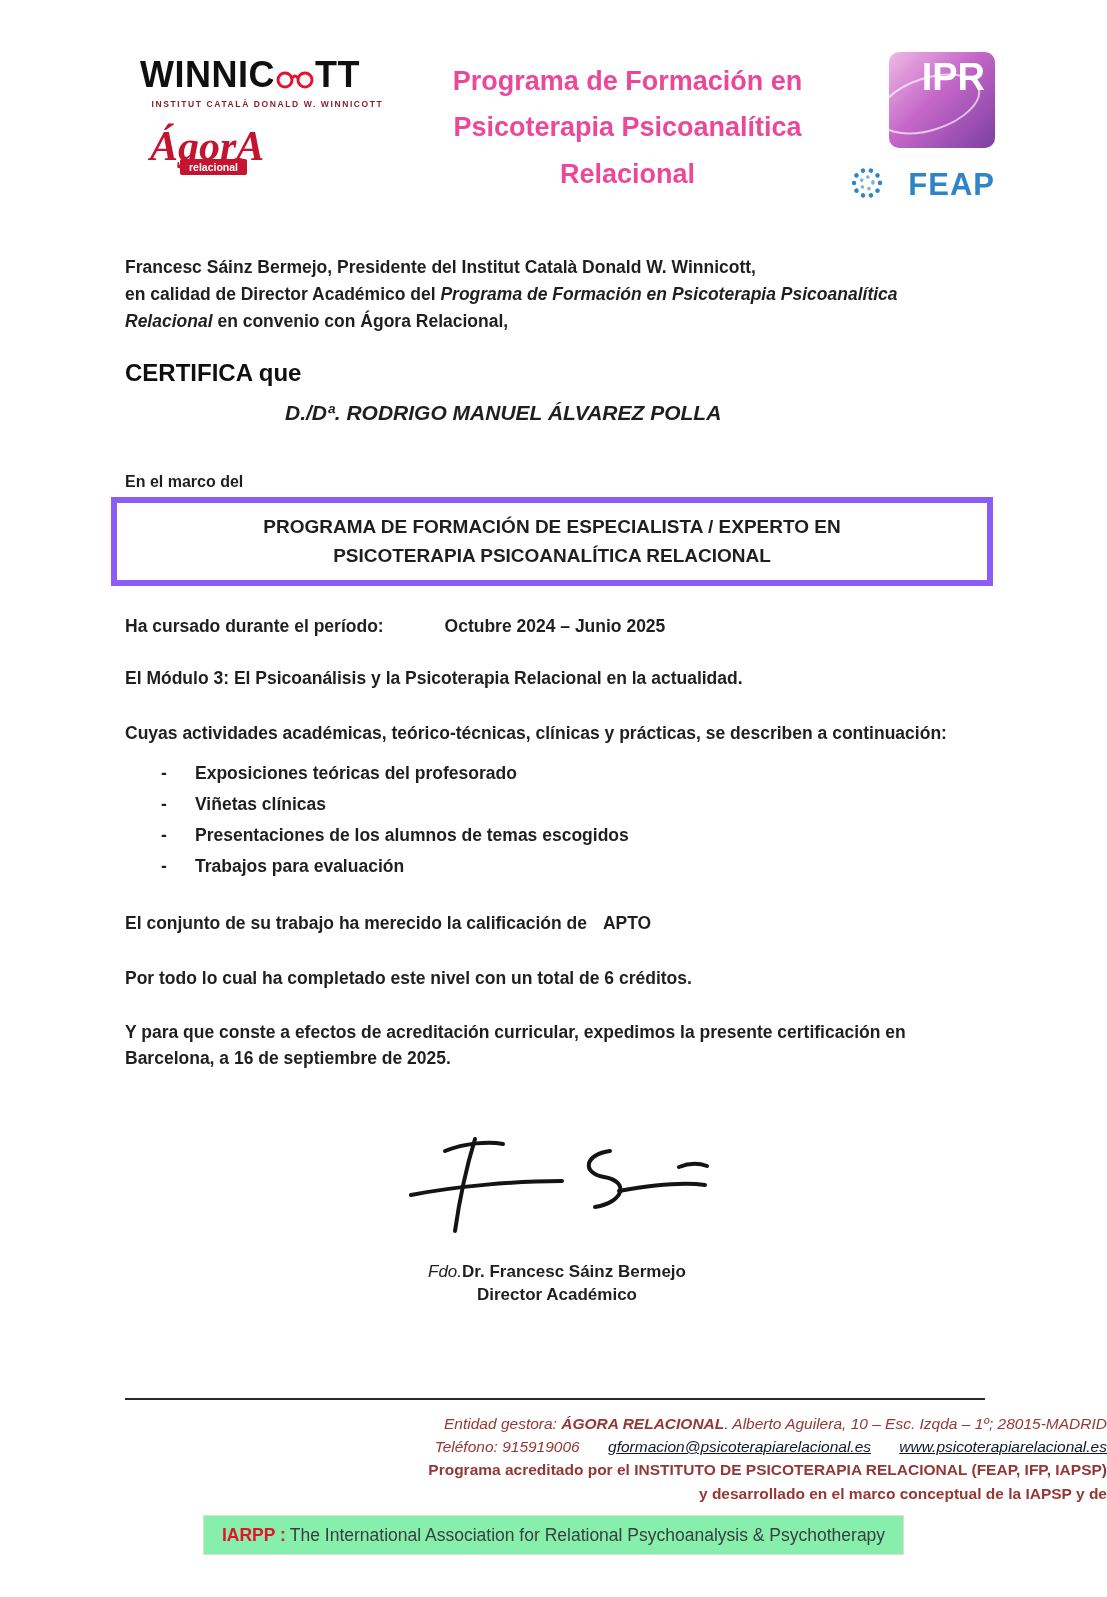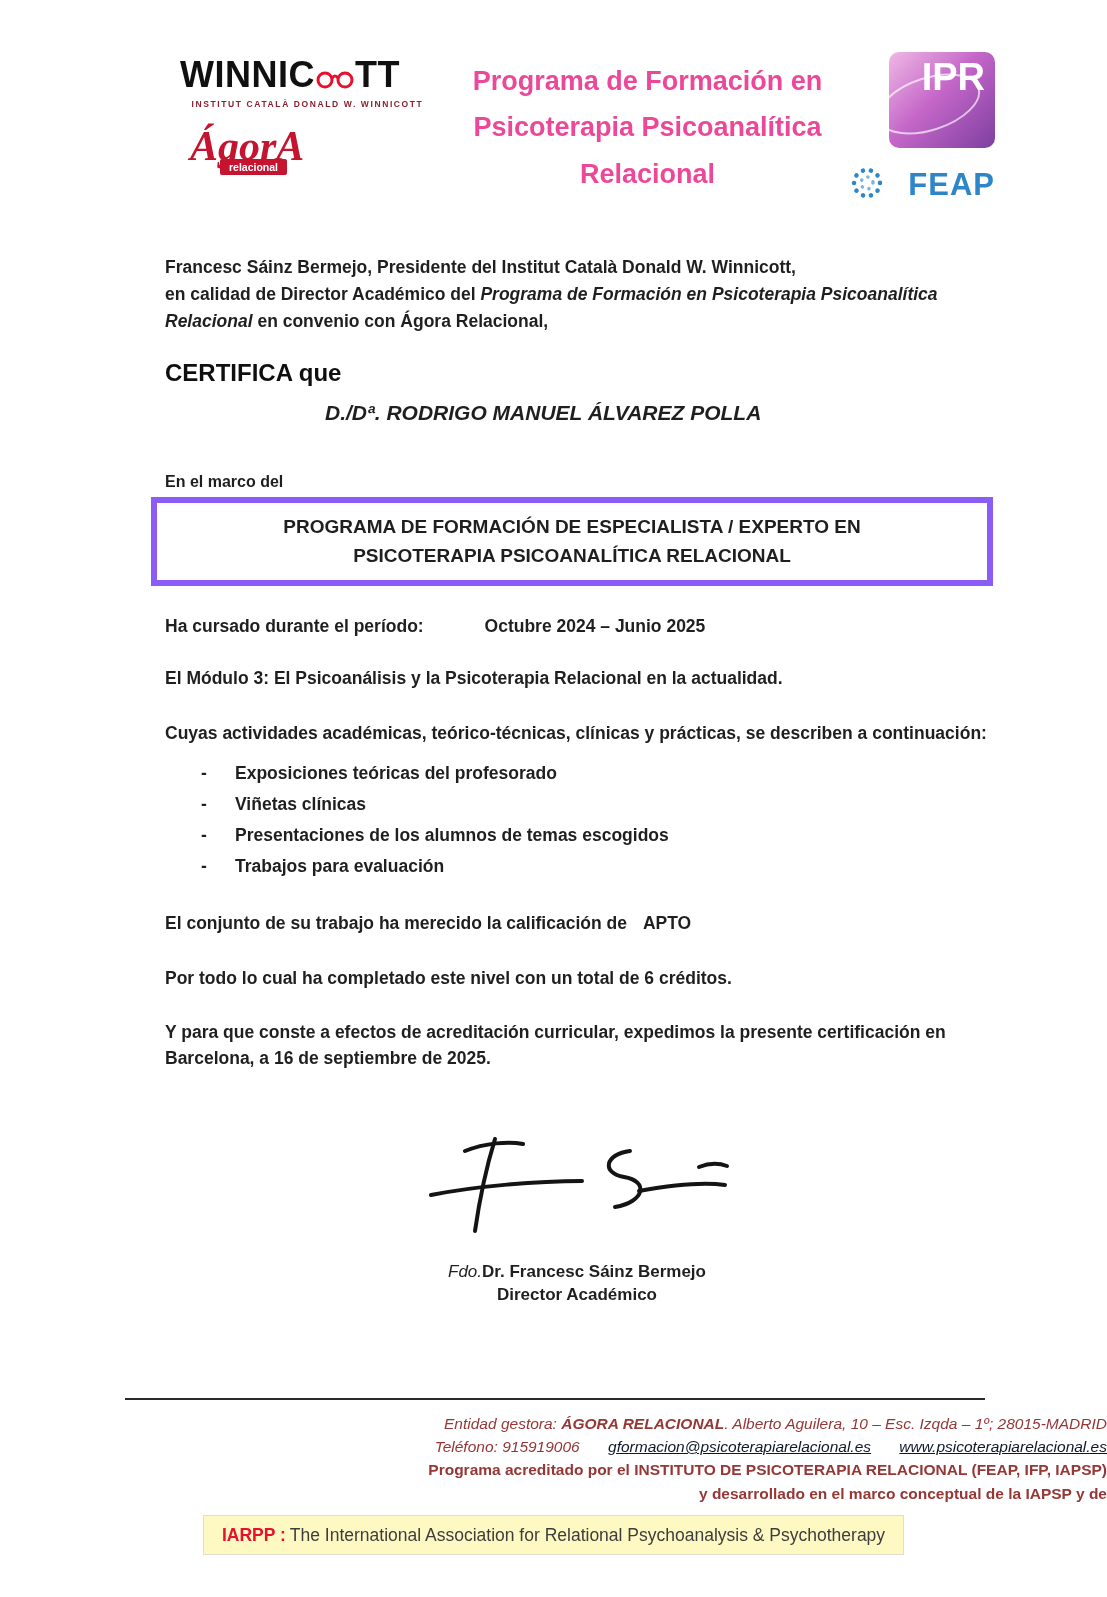--- a/index.html
+++ b/index.html
@@ -1,19 +1,19 @@
 <!DOCTYPE html>
 <html><head>
 <meta charset="utf-8">
 <style>
   * { margin:0; padding:0; box-sizing:border-box; }
   html,body { background:#ffffff; }
   .page {
     width:1107px; height:1597px; position:relative; background:#fff;
-    font-family:"Liberation Sans", sans-serif; color:#212121; overflow:hidden;padding-left:40px;
+    font-family:"Liberation Sans", sans-serif; color:#212121; overflow:hidden;
   }
 
   
   .header { display:flex; justify-content:space-between; align-items:flex-start; padding:52px 112px 0 140px; }
   .logo-left { width:270px; }
   .winnicott { display:flex; align-items:center; font-weight:bold; font-size:36px; letter-spacing:.5px; color:#101010; }
   .glasses { margin:4px 1px 0 1px; }
   .w-sub { font-size:8.5px; letter-spacing:1.6px; color:#8a2030; margin-top:1px; text-align:center; width:255px; font-weight:bold; }
   .agora { margin-top:16px; margin-left:10px; width:max-content; position:relative; }
   .agora-name { font-family:"Liberation Serif", serif; font-style:italic; font-weight:bold; color:#c41430; font-size:42px; line-height:1; }
@@ -52,21 +52,21 @@
   .cargo { font-size:17px; margin-top:3px; }
 
   
   .footer { position:absolute; left:0; right:0; bottom:42px; text-align:right; color:#953735; font-size:15.5px; line-height:1.5; }
   .rule { height:2px; background:#2a2a2a; margin:0 122px 12px 125px; }
   .f1 { font-style:italic; }
   .f1 strong { font-weight:bold; }
   .f2 { font-style:italic; }
   .f2 a { color:#0f172a; text-decoration:underline; cursor:pointer; margin-left:24px; }
   .f3 { font-weight:bold; }
-  .iarpp { margin:10px auto 0; width:max-content; background:#fef9c3; border:1px solid #e3ddd0; padding:6px 18px; font-size:17.5px; color:#3d3d3d; }
+  .iarpp { margin:10px auto 0; width:max-content; background:#86efac; border:1px solid #e3ddd0; padding:6px 18px; font-size:17.5px; color:#3d3d3d; }
   .iarpp-red { color:#e8112d; font-weight:bold; margin-right:4px; }
 </style>
 </head>
 <body>
 
 <div class="page">
 
   <div class="header">
 
     <div class="logo-left">

